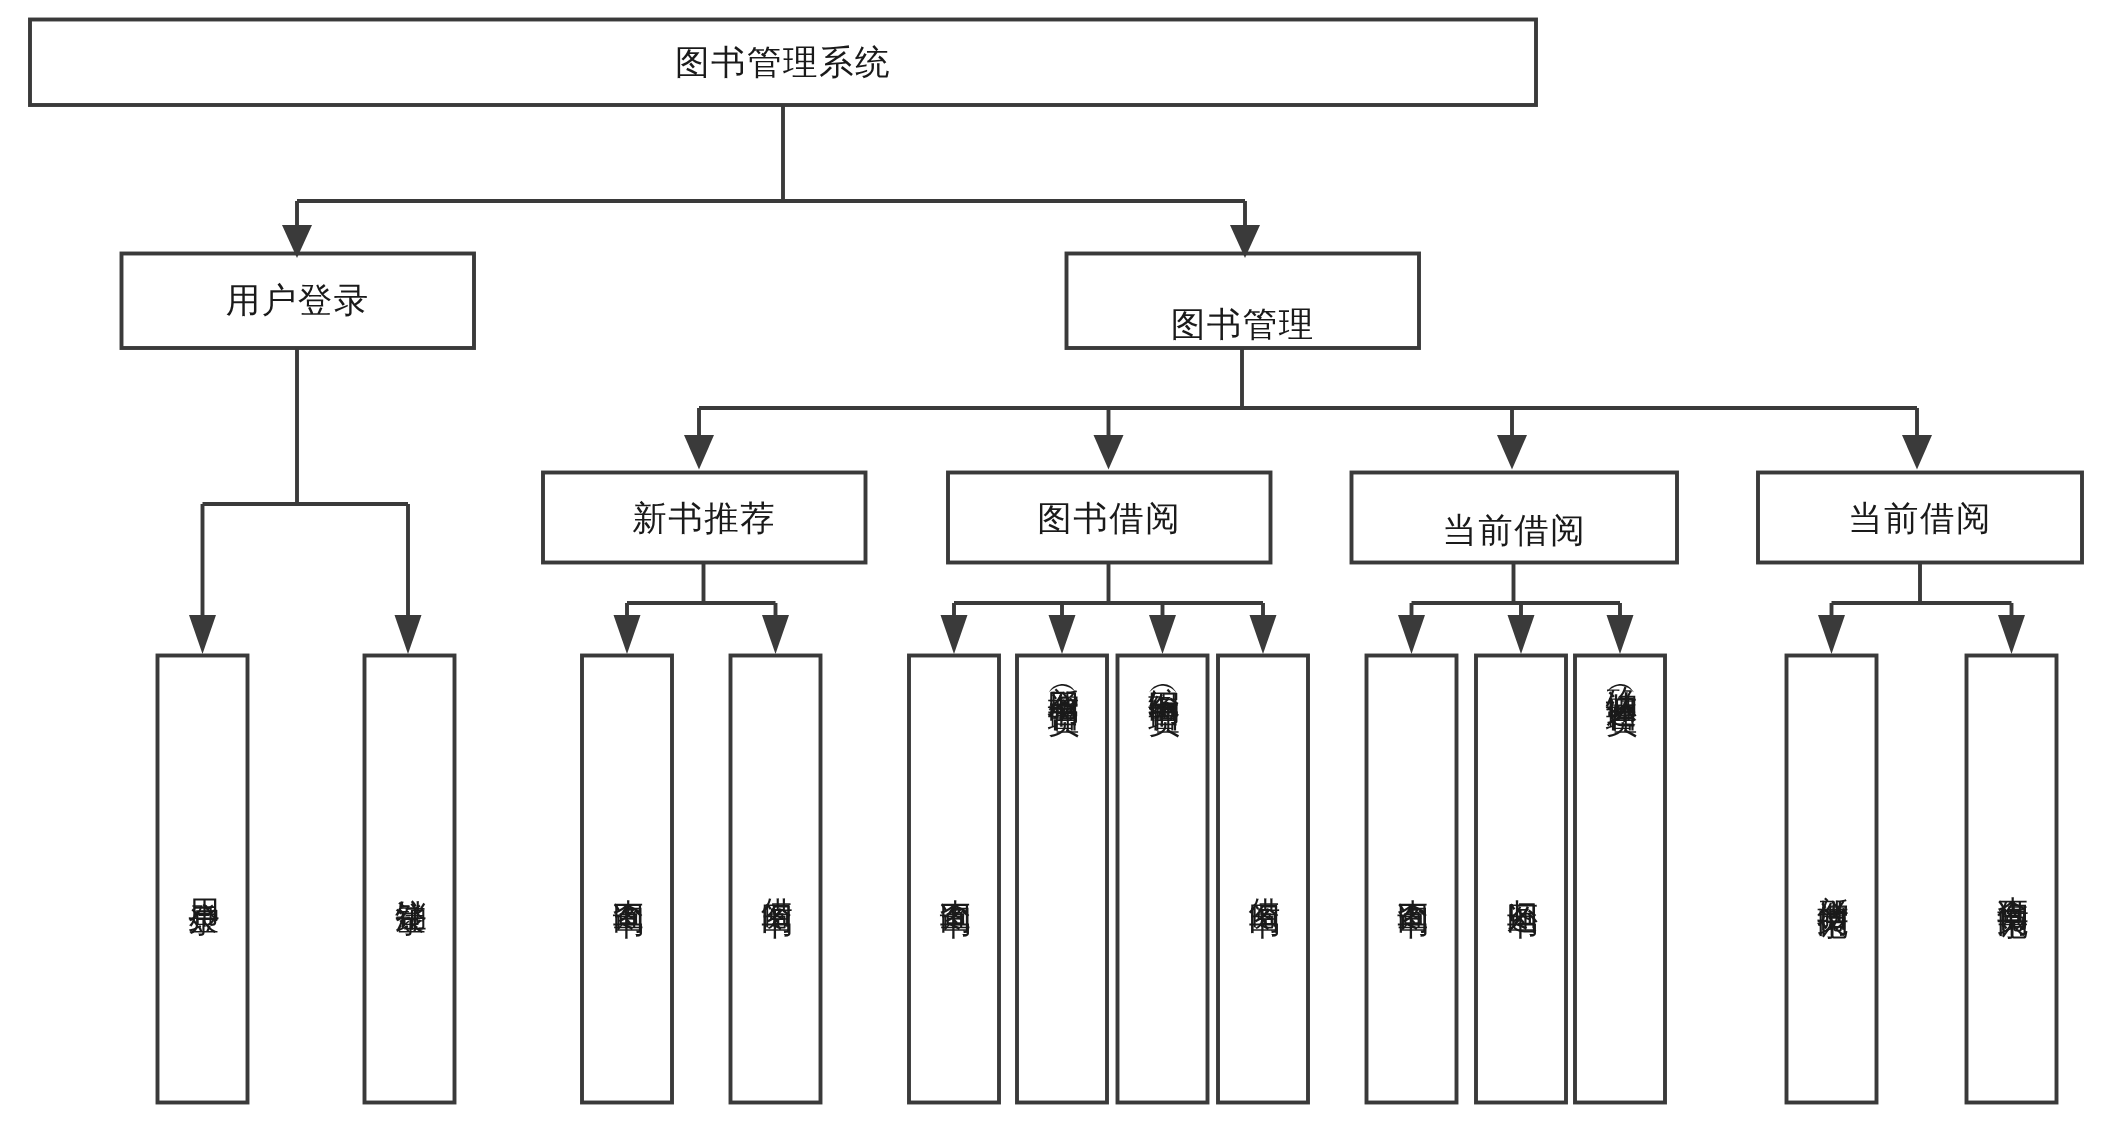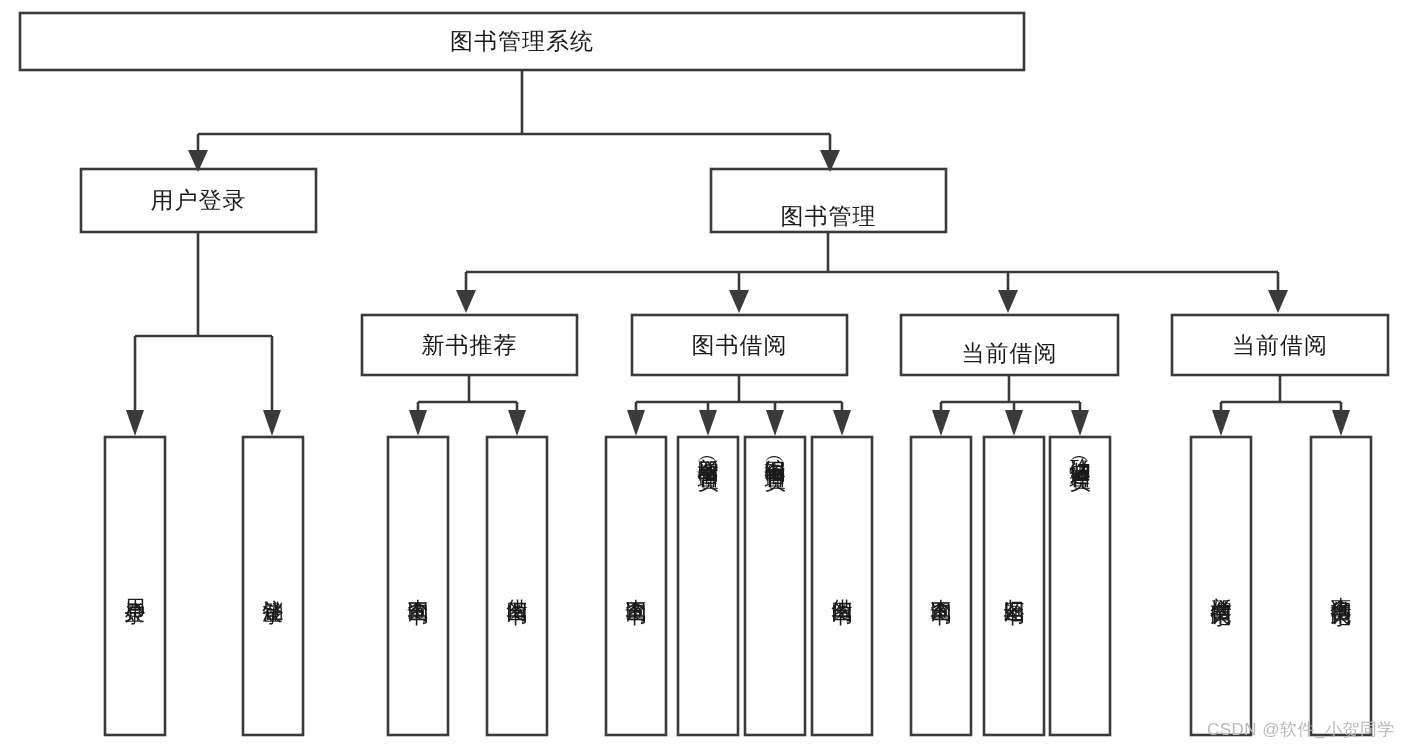--- a/index.html
+++ b/index.html
@@ -238,15 +238,14 @@
   <div class="vert-label-wrap" style="left:1050px;top:441px; width:60px; height:294px; align-items:flex-start;">
     <span>确认归还（管理员）</span>
   </div>
   <div class="vert-label-wrap" style="left:1191px;top:437px; width:60px; height:298px;">
     <span>新增借阅记录</span>
   </div>
   <div class="vert-label-wrap" style="left:1311px;top:437px; width:60px; height:298px;">
     <span>查询借阅记录</span>
   </div>
 
-  <div id="watermark">CSDN @软件_小贺同学</div>
 
 </div>
 
 </body></html>

